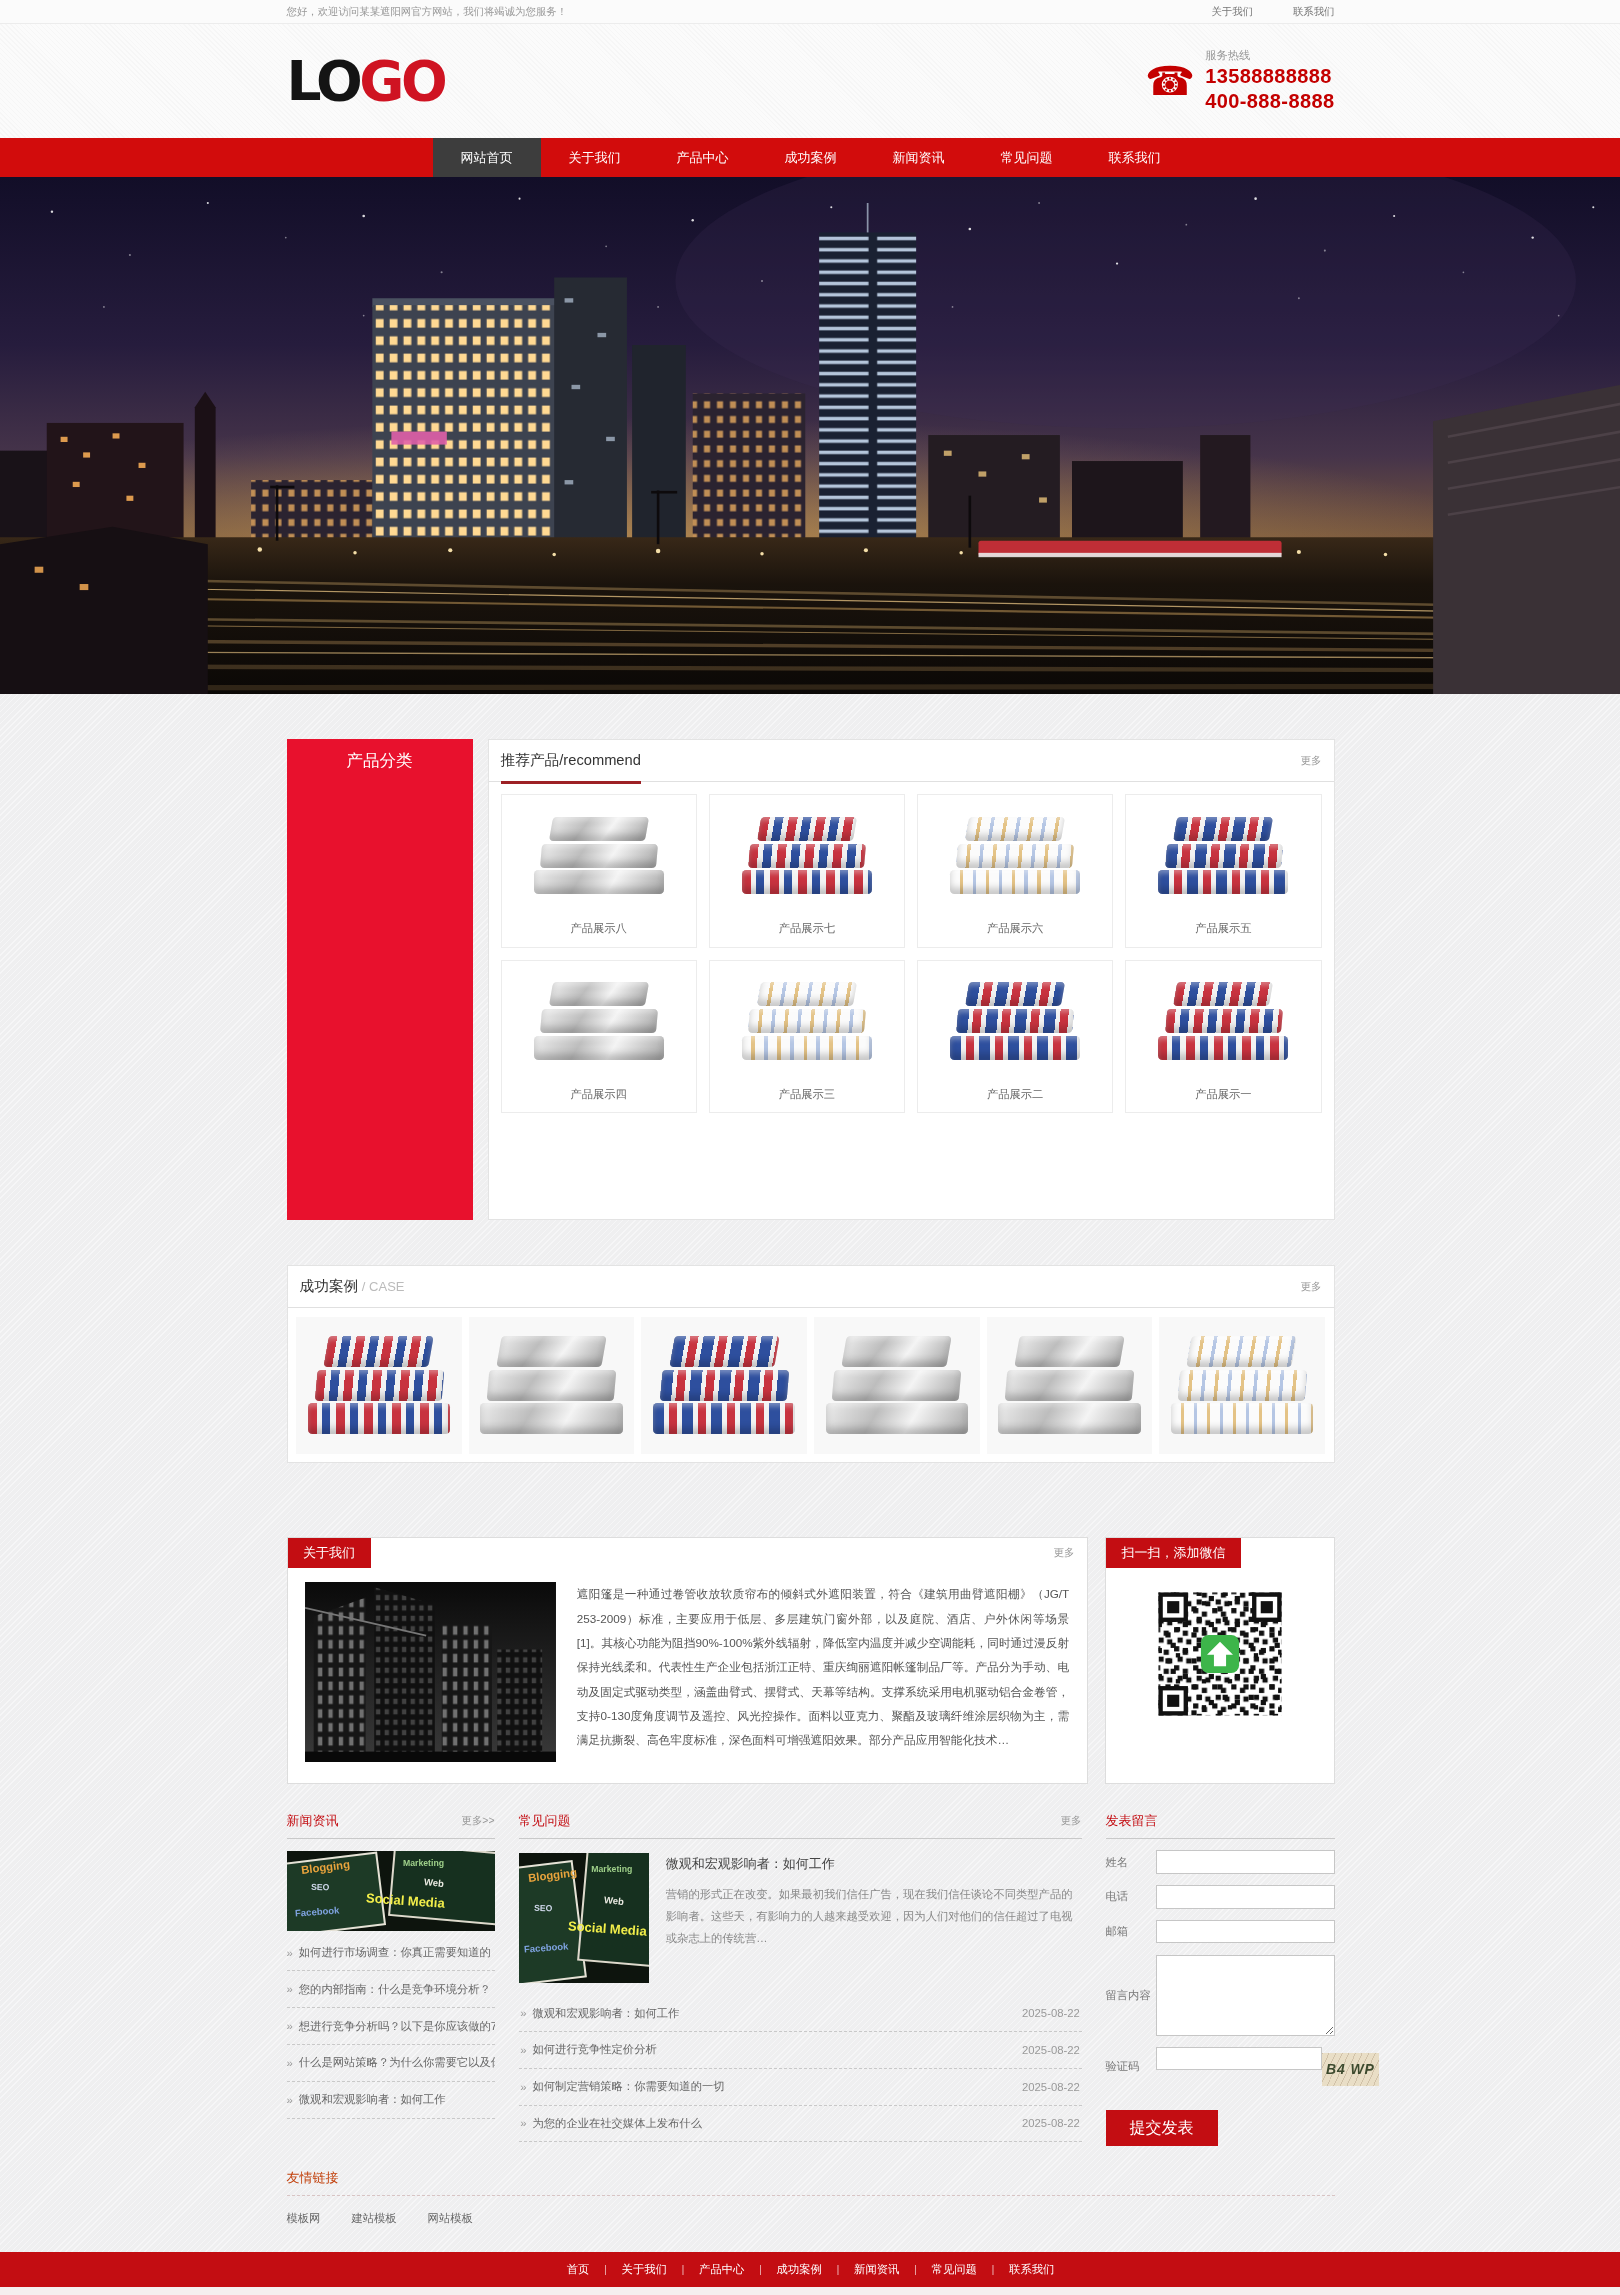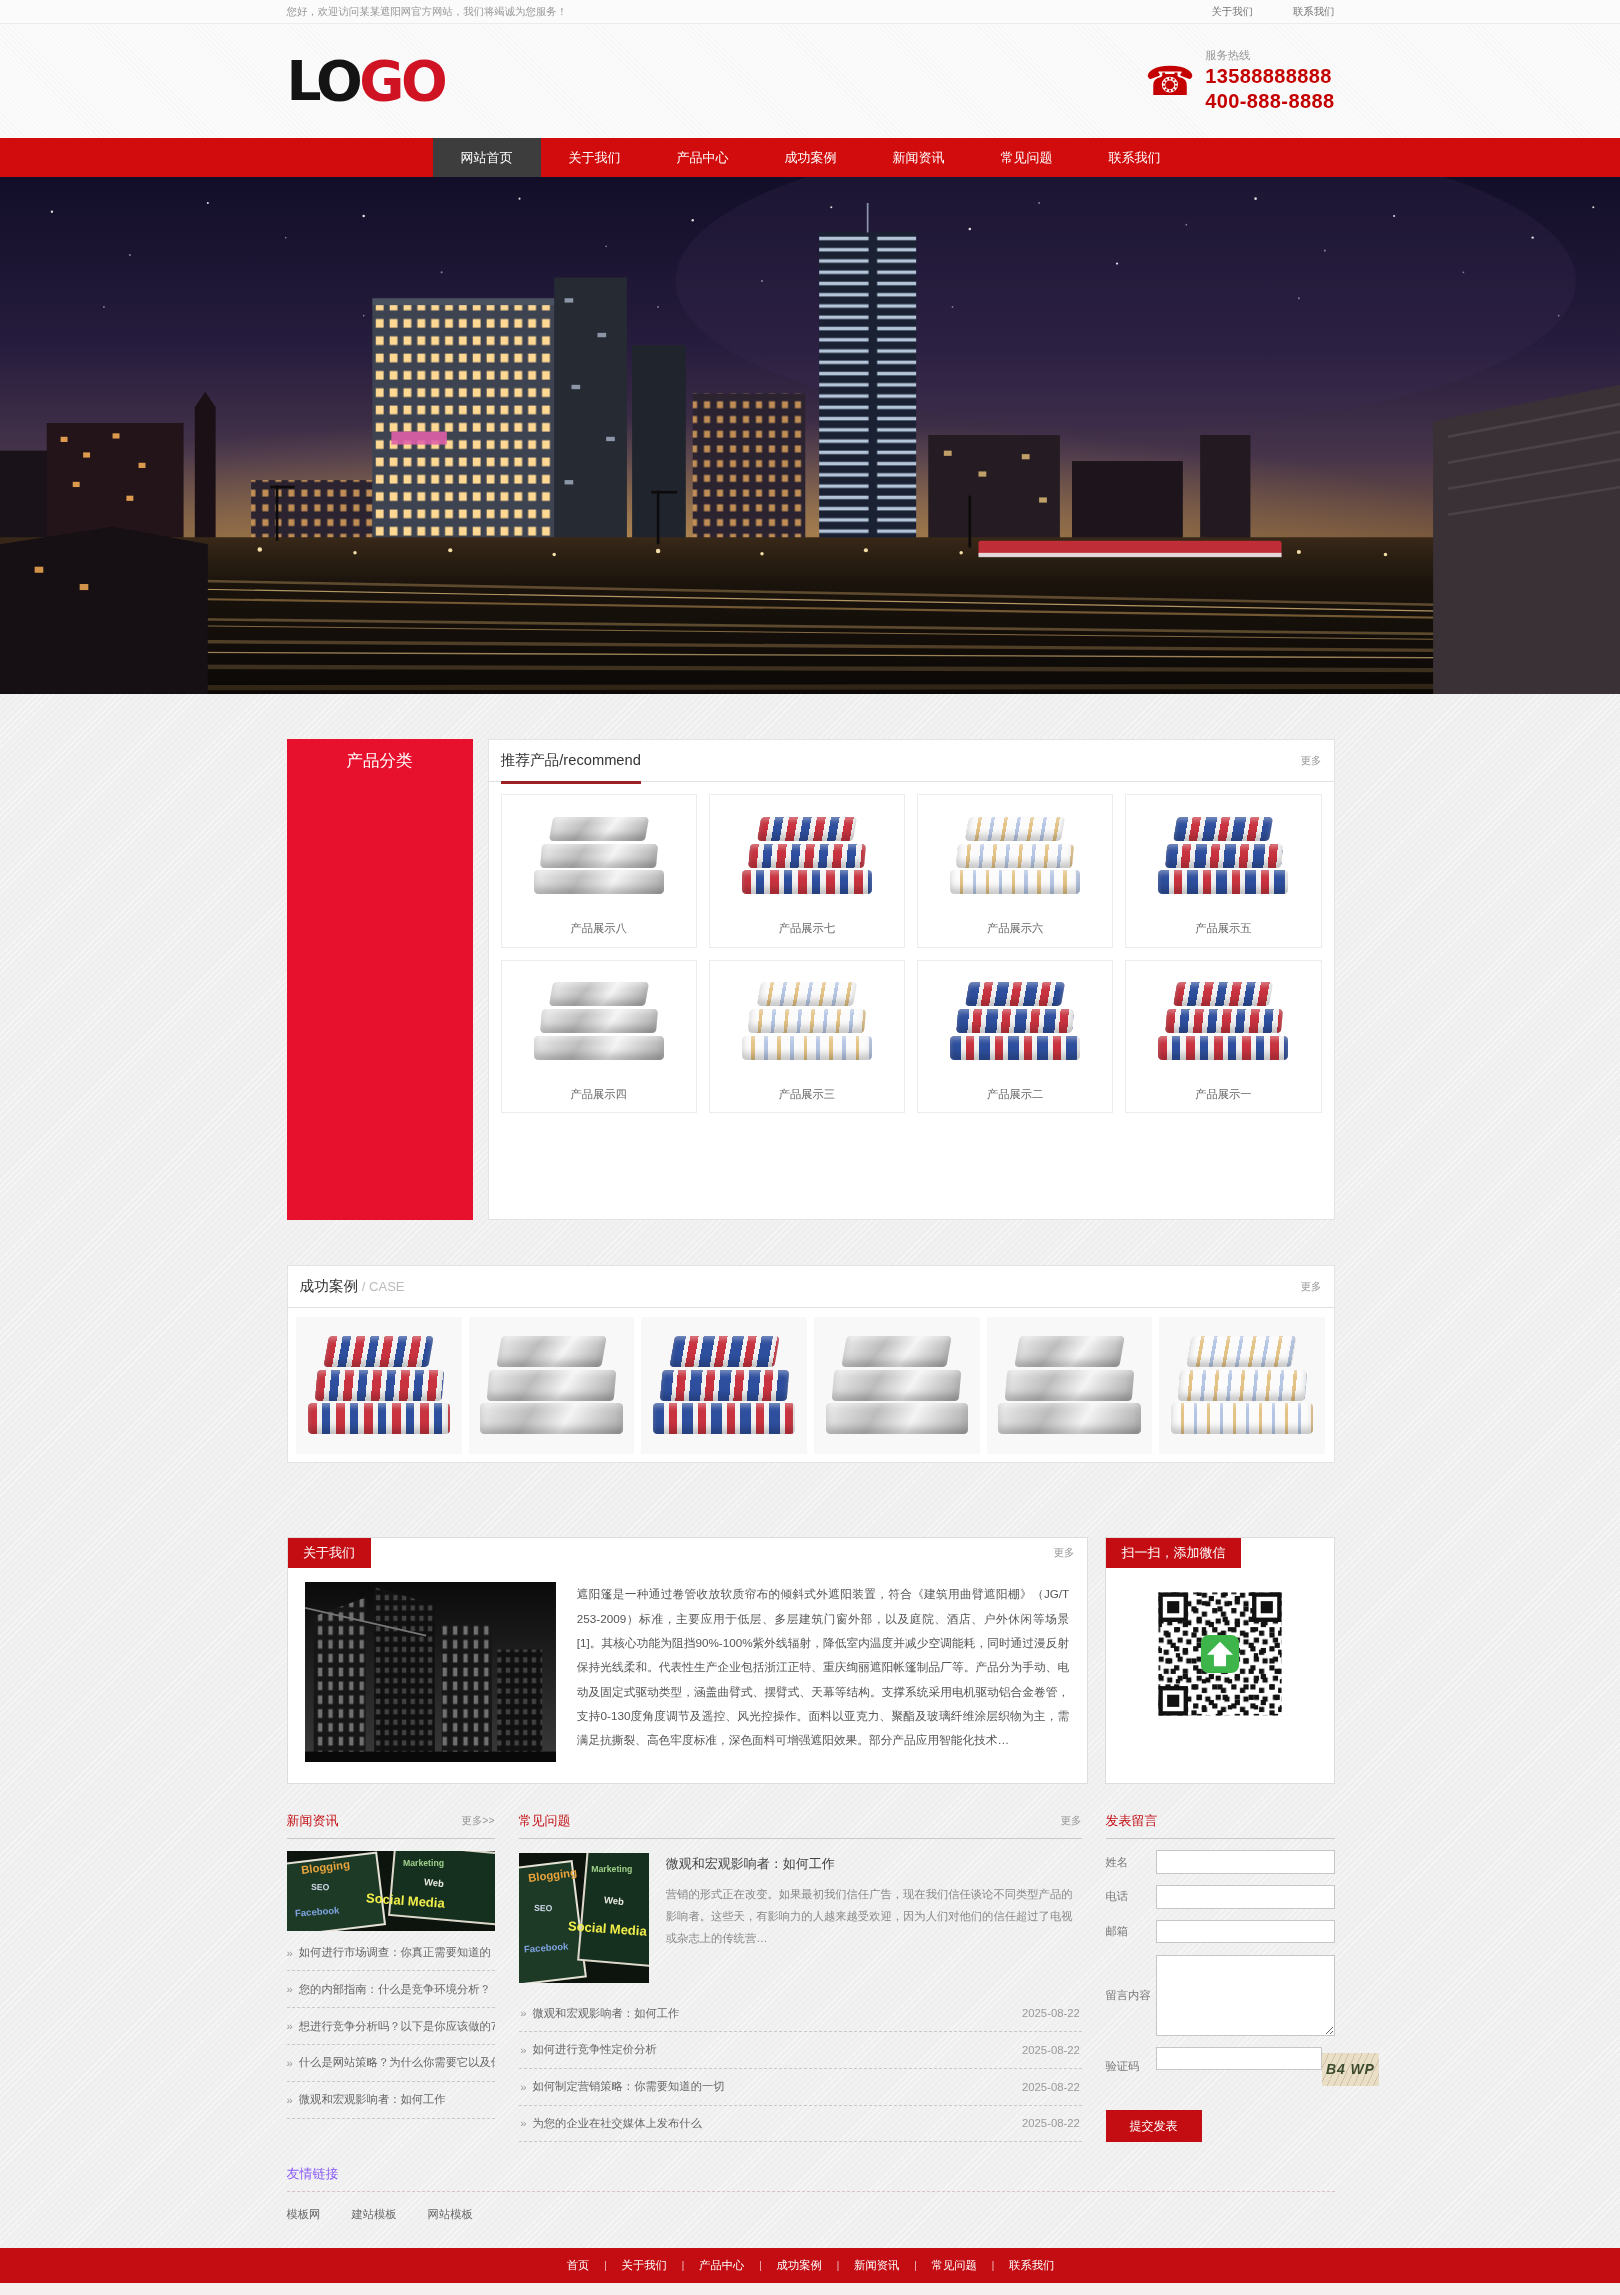--- a/index.html
+++ b/index.html
@@ -130,25 +130,25 @@
   
   .form-row { display: flex; align-items: center; margin-top: 11.3px; }
   .form-label { width: 50px; flex: none; color: #777; font-size: 11.3px; }
   .form-row input[type=text] { flex: 1; height: 23.4px; border: 0.9px solid #c6c6c6; background: #fff; padding: 0 5.2px; font-size: 11.3px; }
   .form-row textarea { flex: 1; height: 81px; border: 0.9px solid #c6c6c6; background: #fff; resize: vertical; font-size: 11.3px; padding: 3.5px 5.2px; }
   .captcha-col { flex: 1; display: flex; flex-direction: row; }
   .captcha-box { width: 57px; height: 33px; margin-top: 6px; background: #e9dec6;
     background-image: repeating-linear-gradient(115deg, rgba(120,90,60,.22) 0 0.9px, transparent 0.9px 6px);
     display: flex; align-items: center; justify-content: center; cursor: pointer;
     font-weight: bold; font-style: italic; color: #3c4a2e; font-size: 14px; letter-spacing: 0.9px; }
-  .submit-btn { margin-top: 24px; background: #c30d12; color: #fff; border: none; padding: 7.8px 24px; font-size: 12px; cursor: pointer; }
+  .submit-btn { margin-top: 24px; background: #c30d12; color: #fff; border: none; padding: 7.8px 24px; font-size: 16px; cursor: pointer; }
 
   
   .friends { margin-top: 22.5px; padding-bottom: 26px; }
-  .friends-title { color: #8b5cf6; font-size: 13px; padding-bottom: 7.8px; border-bottom: 0.9px dashed #d8c4c4; }
+  .friends-title { color: #c2410c; font-size: 13px; padding-bottom: 7.8px; border-bottom: 0.9px dashed #d8c4c4; }
   .friends-links { display: flex; gap: 31px; margin-top: 15.6px; color: #666; font-size: 11.3px; }
   .friends-links span { cursor: pointer; }
 
   
   .footer-nav { background: #c30d12; height: 35px; }
   .footer-nav ul { list-style: none; display: flex; justify-content: center; align-items: center; height: 100%; margin: 0; padding: 0; }
   .footer-nav li { color: #fff; font-size: 11.3px; cursor: pointer; }
   .footer-nav li + li::before { content: "|"; color: rgba(255,255,255,.65); margin: 0 14.7px; cursor: default; }
   .footer-bottom { background: #f5efef; text-align: center; color: #8a8a8a; font-size: 10.4px; padding: 10.4px 0 12px; }
 </style>

